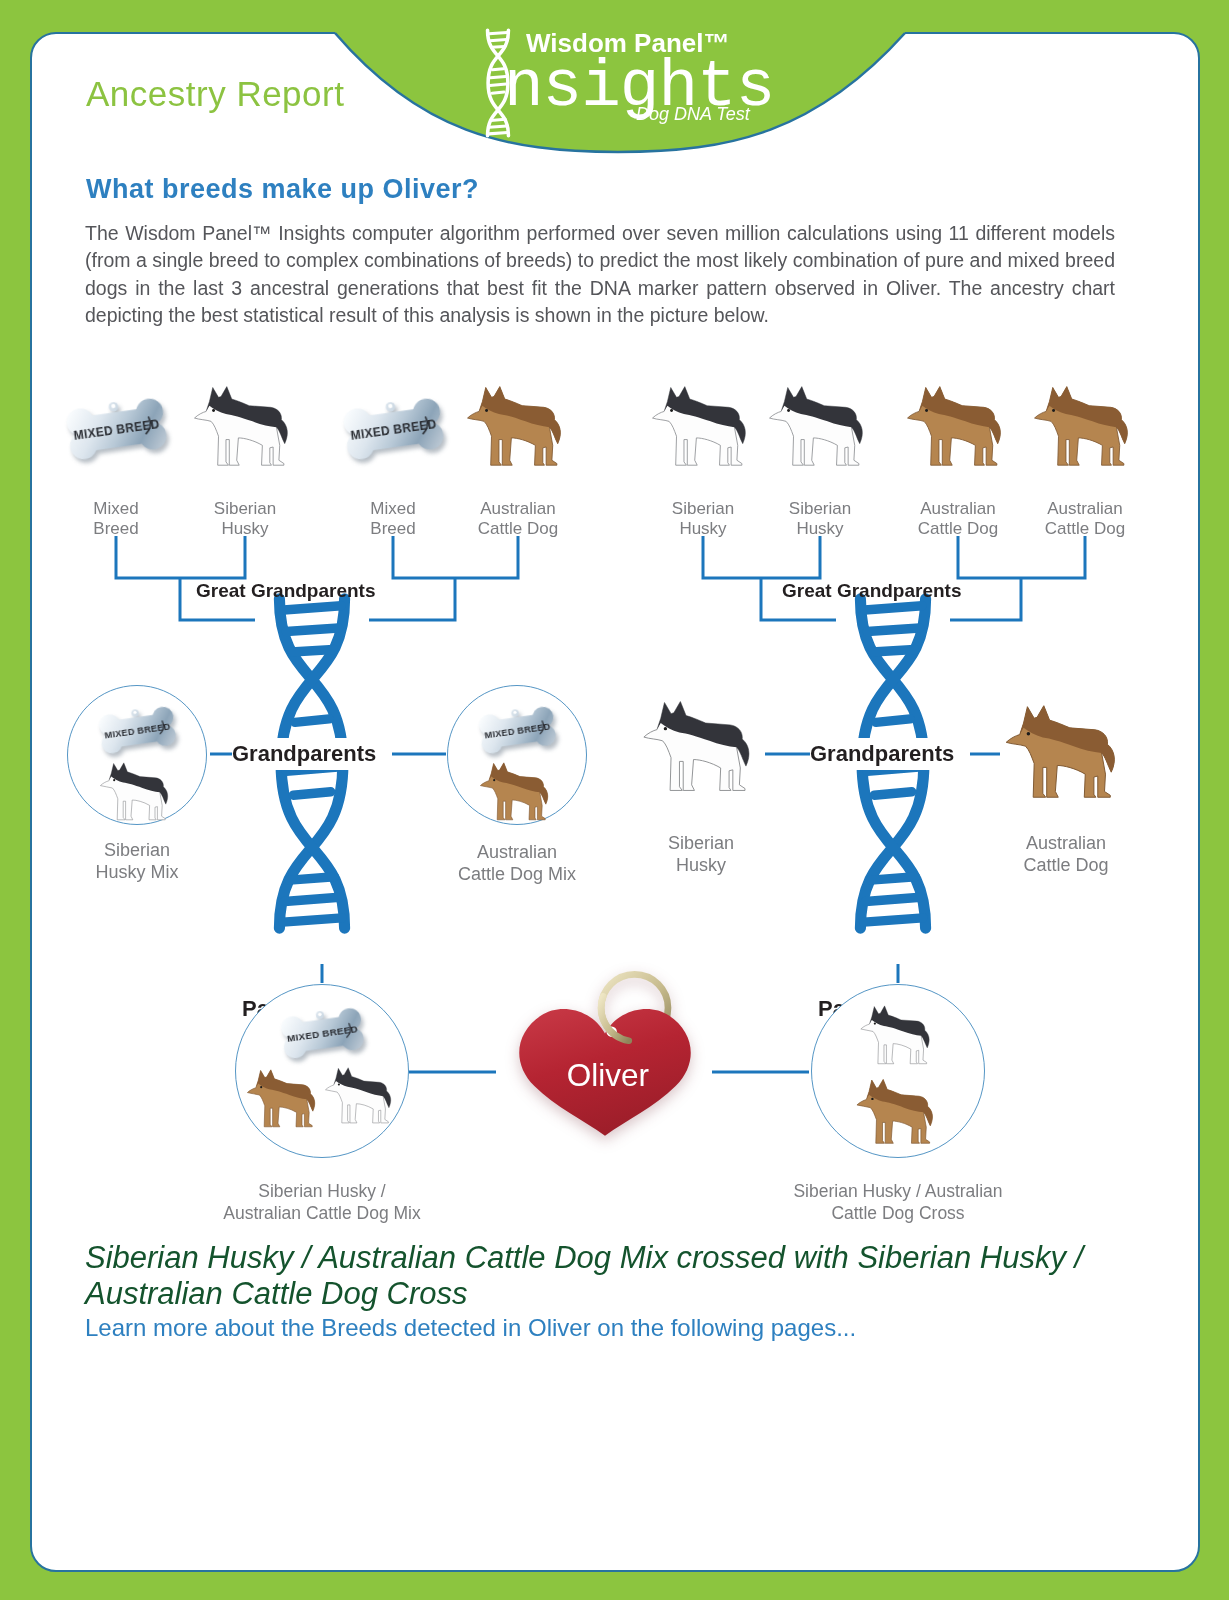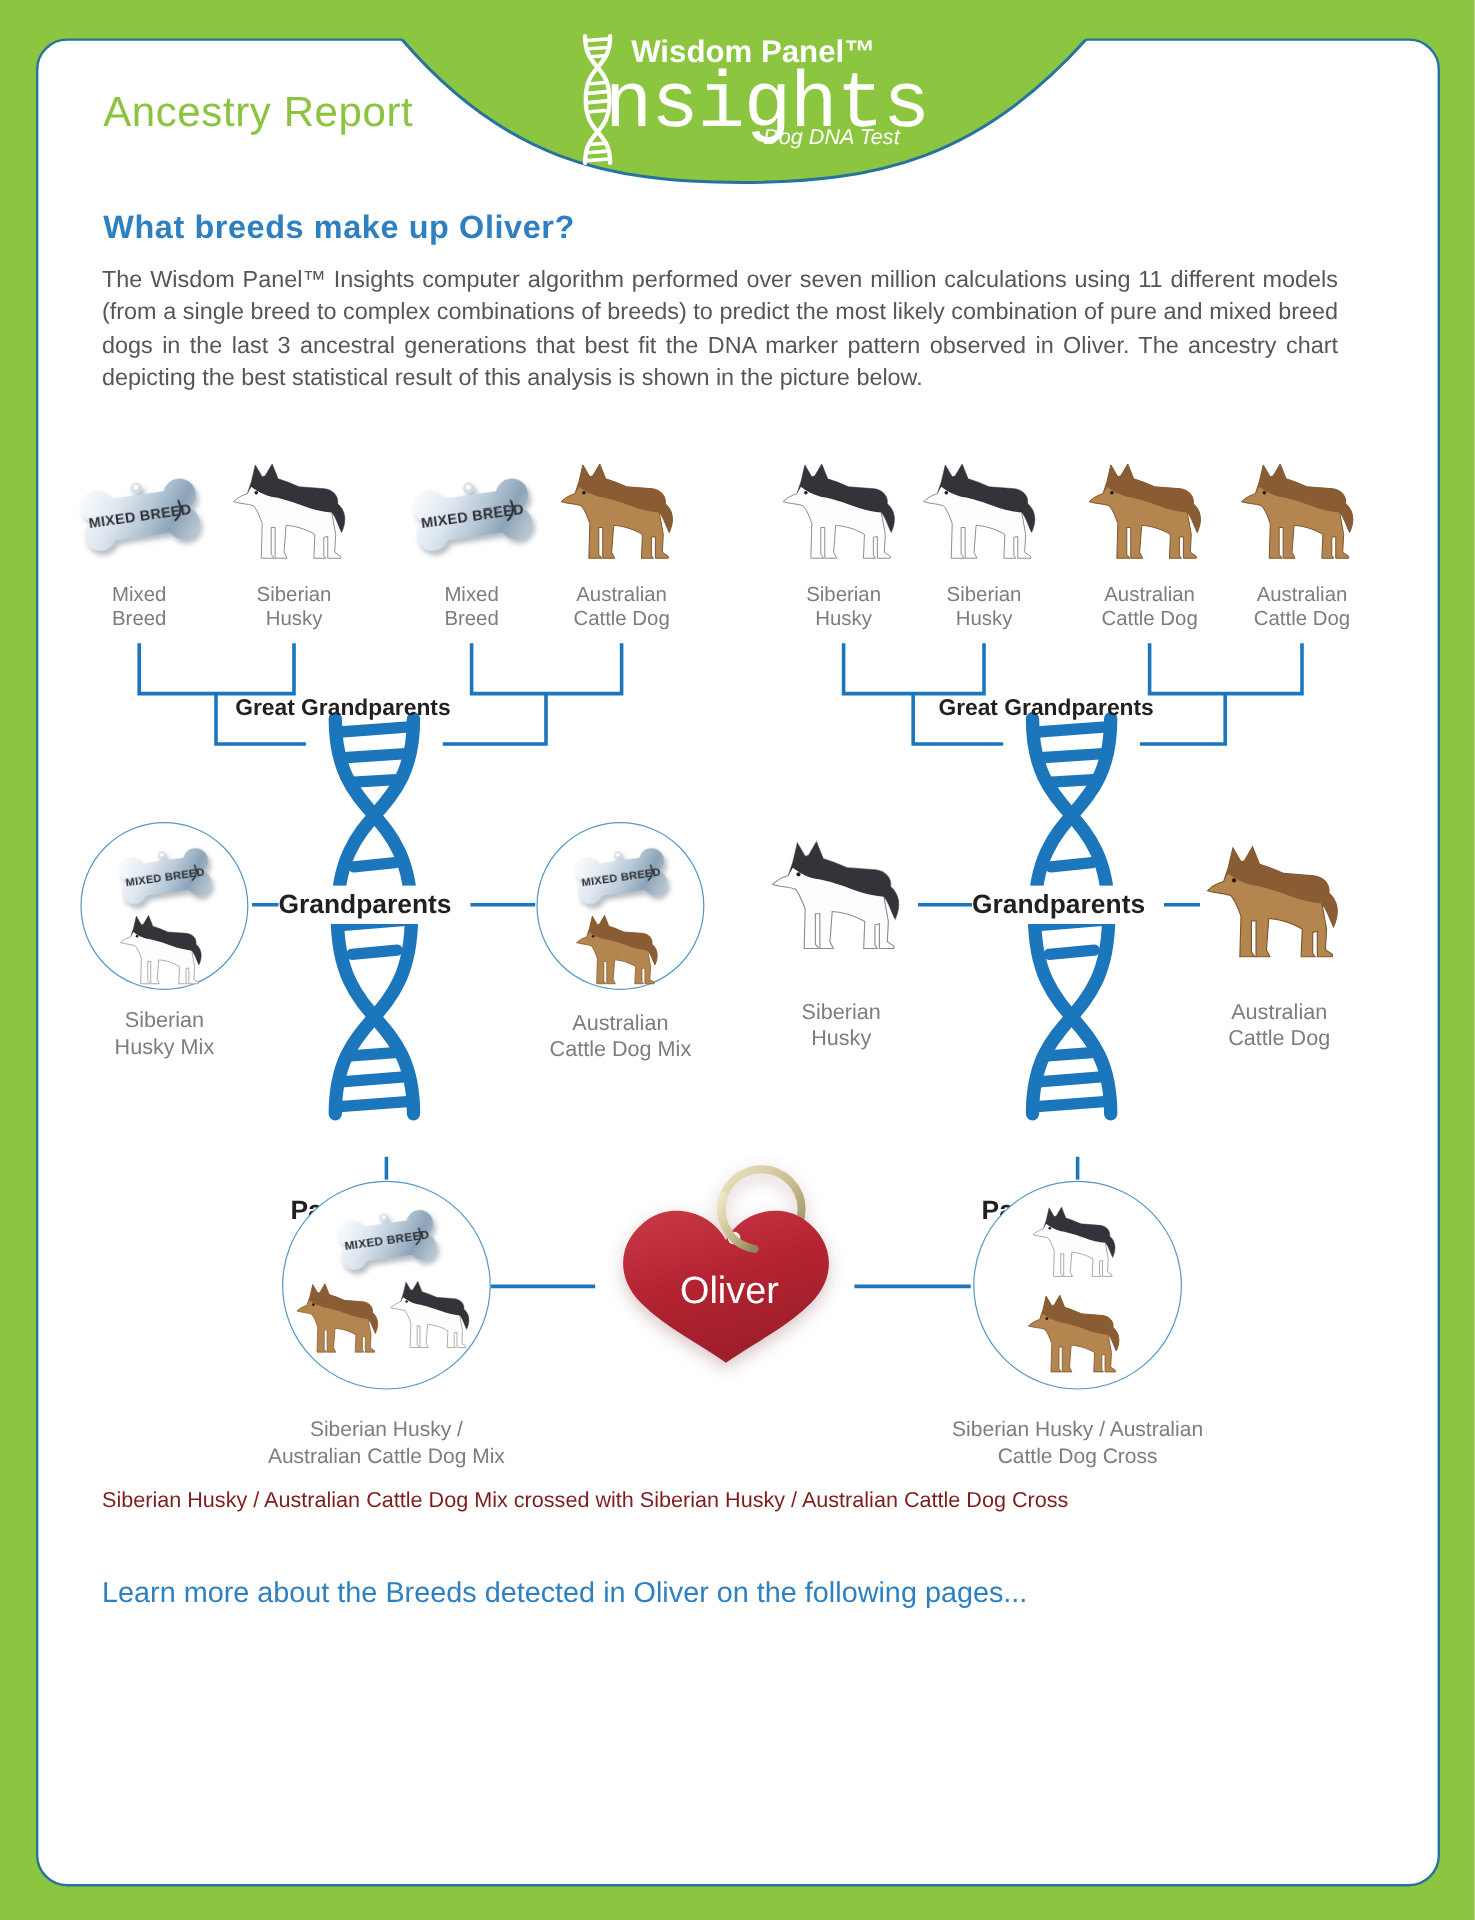--- a/index.html
+++ b/index.html
@@ -24,36 +24,36 @@
   .helix{position:absolute;color:#1c76bc;}
   .helix-left{left:255px;top:592px;width:114px;height:343px;}
   .helix-right{left:836px;top:592px;width:114px;height:343px;}
   .gen-label{position:absolute;font-weight:bold;color:#231f20;white-space:nowrap;}
   .gg-gen{width:220px;font-size:19px;top:580px;}
   .gp-gen{width:160px;font-size:22px;top:738px;height:32px;line-height:32px;background:#ffffff;z-index:4;}
   .par-gen{width:160px;font-size:22px;top:996px;}
   .gg-col{position:absolute;top:376px;width:130px;display:flex;flex-direction:column;align-items:center;}
   .gg-icon{height:98px;display:flex;align-items:center;justify-content:center;}
   .lbl{color:#7c7d80;text-align:center;font-size:17px;line-height:1.2;}
-  .gg-col .lbl{margin-top:12px;}
+  .gg-col .lbl{margin-top:25px;}
   .free-lbl{position:absolute;width:160px;font-size:18px;}
   .par-lbl{position:absolute;width:240px;font-size:17.5px;line-height:1.28;margin-top:12px;}
   .circle{position:absolute;box-sizing:border-box;background:#fff;border:1.5px solid #5596c5;border-radius:50%;
           display:flex;flex-direction:column;align-items:center;z-index:3;}
   .bone{filter:drop-shadow(2px 4px 2px rgba(50,70,90,.35));transform:rotate(-8deg);overflow:visible;}
   .bone-text{font-family:"Liberation Sans",sans-serif;font-size:15px;font-weight:bold;fill:#2a2d33;letter-spacing:.4px;}
   .dog{display:block;}
   .dog-husky{--base:#fdfdfd;--top:#33343a;--outline:#8b8d90;}
   .dog-acd{--base:#b5854f;--top:#8a5c33;--outline:#7d5630;}
   .dog-free{position:absolute;}
   .heart-svg{position:absolute;left:500px;top:943px;width:210px;height:205px;
              filter:drop-shadow(0 5px 7px rgba(100,20,30,.25));z-index:3;}
   .pet-name{font-family:"Liberation Sans",sans-serif;font-size:33px;fill:#ffffff;}
   
-  .summary{position:absolute;left:85px;top:1240px;width:1060px;font-size:18px;color:#7f1d1d;}
+  .summary{position:absolute;left:85px;top:1240px;width:1060px;font-size:31px;color:#14532d;font-style:italic;}
   .learn-more{position:absolute;left:85px;top:1314px;width:1000px;font-size:24px;color:#2e80c0;}
   .defs-holder{position:absolute;width:0;height:0;overflow:hidden;}
 </style>
 </head>
 <body>
 
 <svg class="defs-holder" aria-hidden="true">
   <defs>
     <linearGradient id="boneG" gradientUnits="userSpaceOnUse" x1="20" y1="16" x2="120" y2="84">
       <stop offset="0" stop-color="#f8fbfd"></stop>

